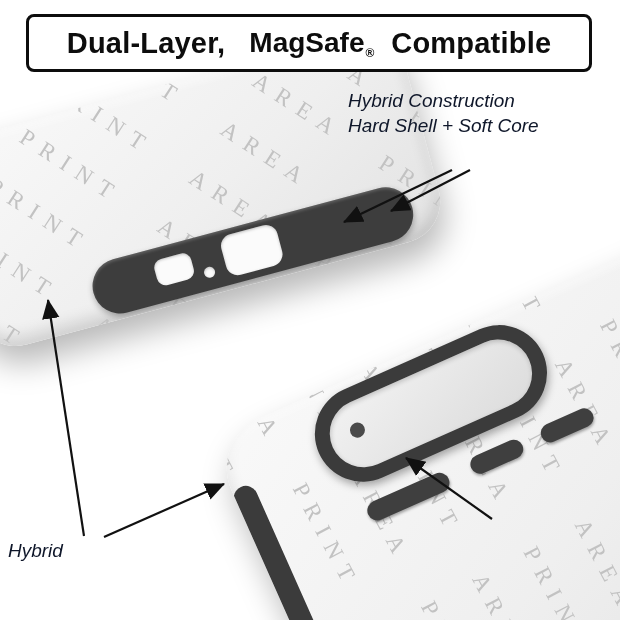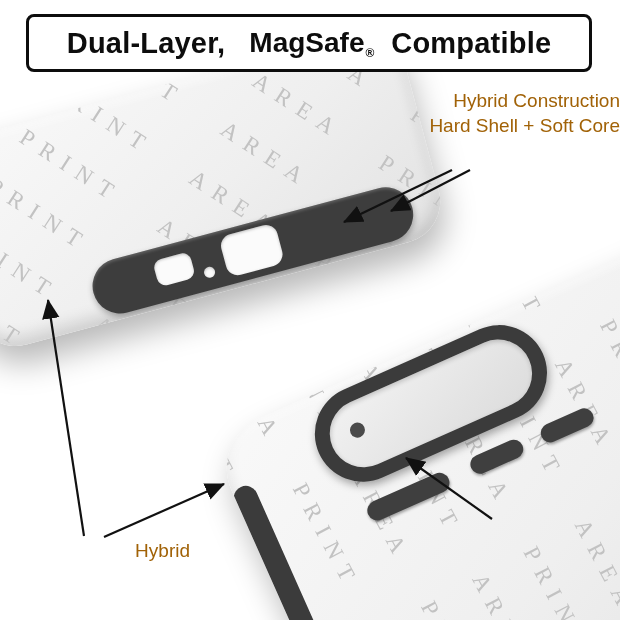--- a/index.html
+++ b/index.html
@@ -40,21 +40,21 @@
   .camera-pill-inner{position:absolute;left:15px;top:14px;right:15px;bottom:14px;border-radius:38px;
                      background:linear-gradient(155deg,#f2f2f2,#dcdcdc);box-shadow:inset 0 2px 5px rgba(0,0,0,0.2);}
   .cam-dot{position:absolute;left:22px;top:21px;width:15px;height:15px;border-radius:50%;background:#4a4a4a;}
   .side-btn{position:absolute;background:#3f3f3f;border-radius:10px;box-shadow:0 2px 3px rgba(0,0,0,0.35);}
   .btn1{left:115px;top:122px;width:88px;height:20px;}
   .btn2{left:228px;top:122px;width:56px;height:19px;}
   .btn3{left:305px;top:122px;width:56px;height:19px;}
   .edge2{position:absolute;left:-2px;top:55px;width:24px;height:300px;background:#3b3b3b;border-radius:12px;}
 
   
-  .note{position:absolute;text-align:right;color:#a16207;font-size:19px;line-height:25px;z-index:20;}
+  .note{position:absolute;text-align:left;color:#0f172a;font-size:19px;line-height:25px;z-index:20;font-style:italic;}
   .note-hybrid{left:348px;top:88px;width:272px;}
   .note-fullbody{left:8px;top:538px;width:182px;}
   .note-softedge{left:400px;top:522px;width:186px;}
 
   .arrows{position:absolute;left:0;top:0;z-index:15;pointer-events:none;}
   .arrows line{stroke:#111;stroke-width:2.2;}
 </style>
 </head>
 <body>
 

